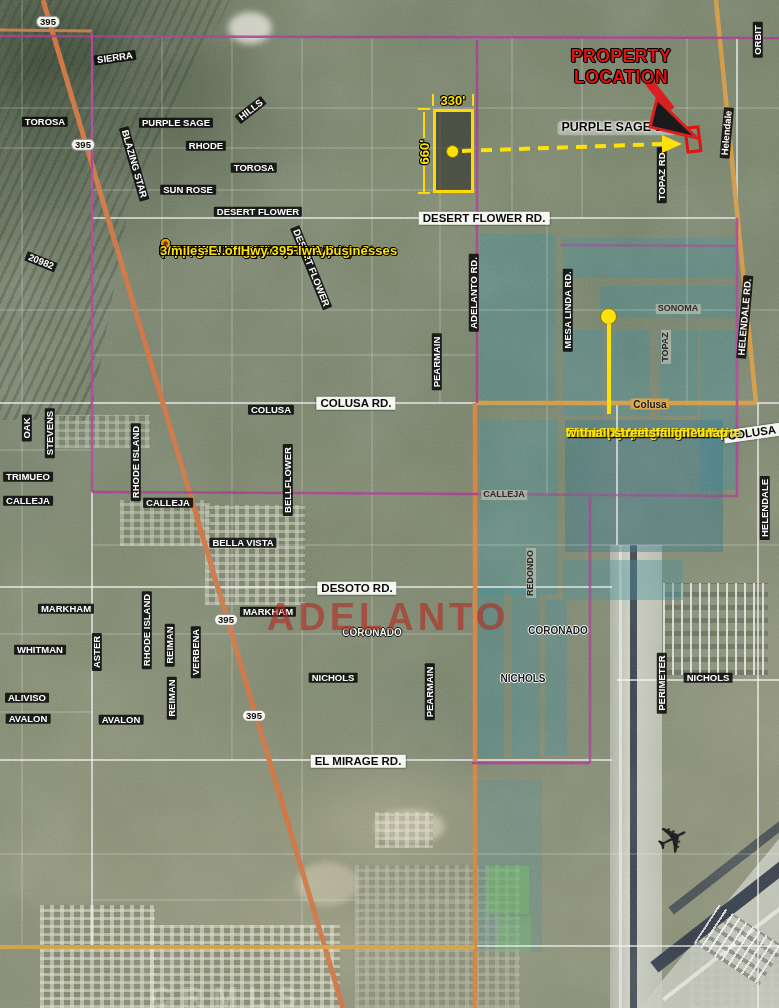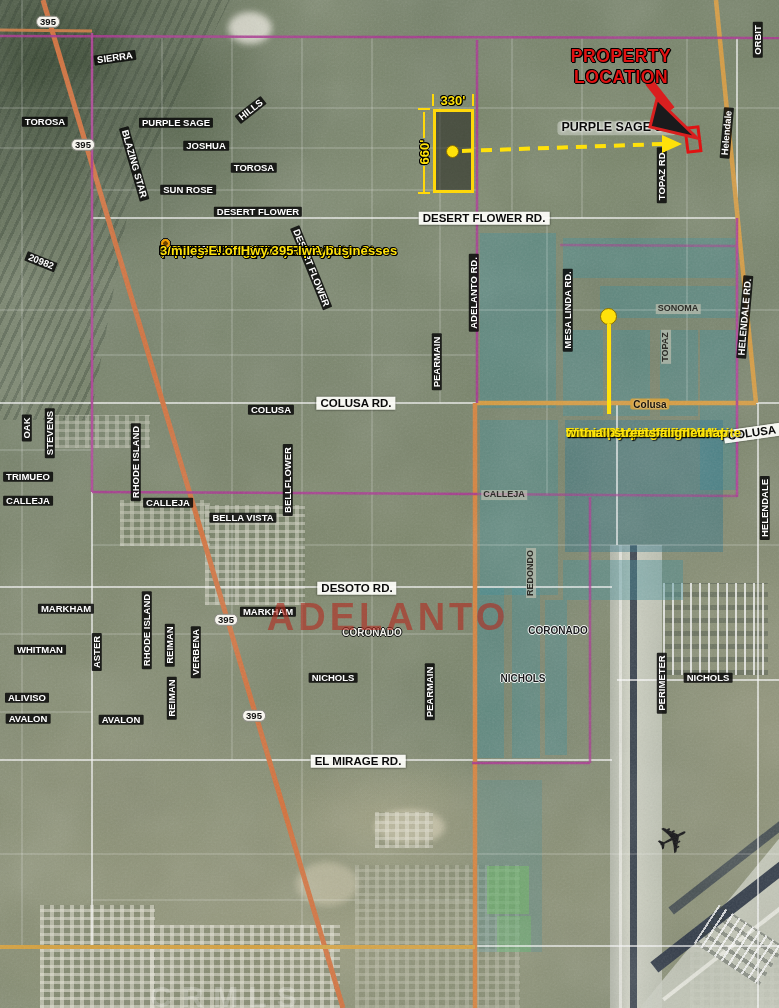--- a/index.html
+++ b/index.html
@@ -223,21 +223,21 @@
   </svg>
 
   <div id="labels" style="left:0;top:0;width:0;height:0;">
 
       <div class="lab lt-dark" style="left: 115px; top: 58px; --rot: -8deg;">SIERRA</div>
 
       <div class="lab lt-dark" style="left: 45px; top: 122px;">TOROSA</div>
 
       <div class="lab lt-dark" style="left: 176px; top: 123px;">PURPLE SAGE</div>
 
-      <div class="lab lt-dark" style="left: 206px; top: 146px;">JOSHUA</div>
+      <div class="lab lt-dark" style="left: 206px; top: 146px;">RHODE</div>
 
       <div class="lab lt-dark" style="left: 251px; top: 110px; --rot: -38deg;">HILLS</div>
 
       <div class="lab lt-dark" style="left: 254px; top: 168px;">TOROSA</div>
 
       <div class="lab lt-dark" style="left: 188px; top: 190px;">SUN ROSE</div>
 
       <div class="lab lt-dark" style="left: 258px; top: 212px;">DESERT FLOWER</div>
 
       <div class="lab lt-dark" style="left: 134px; top: 164px; --rot: 74deg;">BLAZING STAR</div>
@@ -263,21 +263,21 @@
       <div class="lab lt-dark" style="left: 28px; top: 477px;">TRIMUEO</div>
 
       <div class="lab lt-dark" style="left: 28px; top: 501px;">CALLEJA</div>
 
       <div class="lab lt-dark" style="left: 168px; top: 503px;">CALLEJA</div>
 
       <div class="lab lt-dark" style="left: 271px; top: 410px;">COLUSA</div>
 
       <div class="lab lt-dark" style="left: 288px; top: 480px; --rot: -90deg;">BELLFLOWER</div>
 
-      <div class="lab lt-dark" style="left: 243px; top: 518px;">BELLA VISTA</div>
+      <div class="lab lt-dark" style="left: 243px; top: 543px;">BELLA VISTA</div>
 
       <div class="lab lt-dark" style="left: 474px; top: 293px; --rot: -90deg;">ADELANTO RD.</div>
 
       <div class="lab lt-dark" style="left: 437px; top: 362px; --rot: -90deg;">PEARMAIN</div>
 
       <div class="lab lt-dark" style="left: 568px; top: 310px; --rot: -90deg;">MESA LINDA RD.</div>
 
       <div class="lab lt-dark" style="left: 662px; top: 175px; --rot: -90deg;">TOPAZ RD.</div>
 
       <div class="lab lt-ghost" style="left: 666px; top: 347px; --rot: -90deg;">TOPAZ</div>

